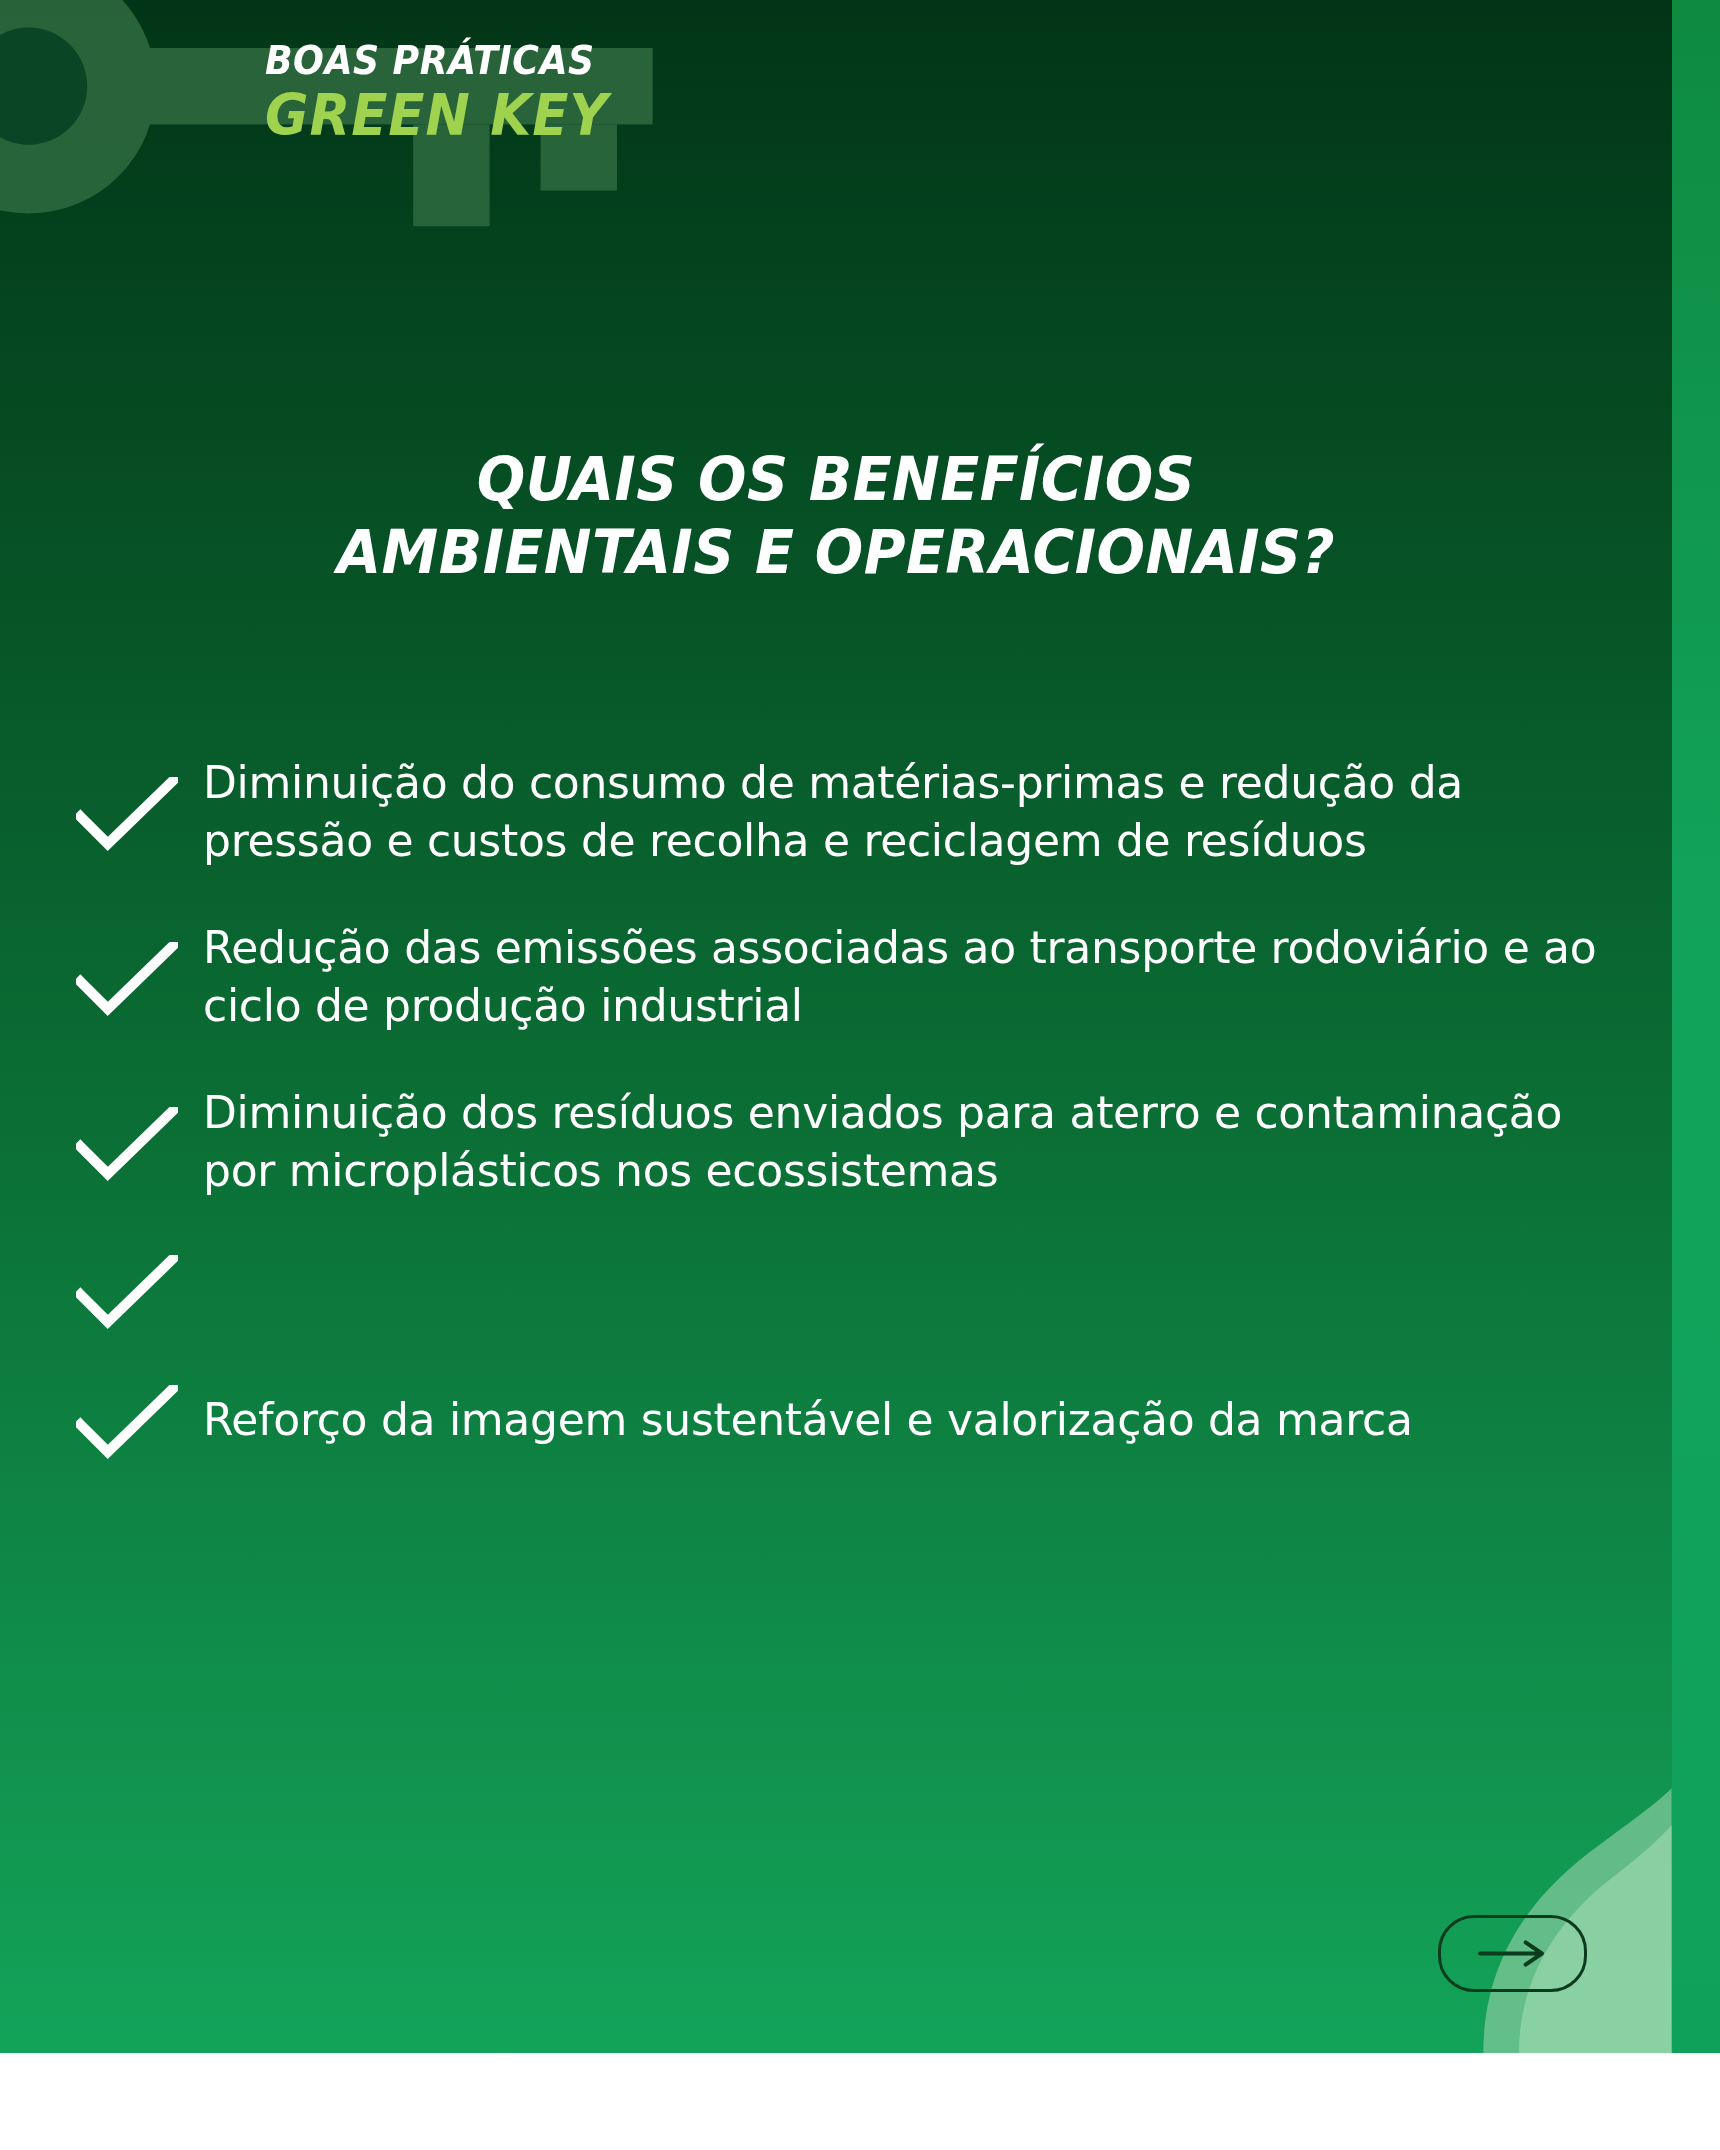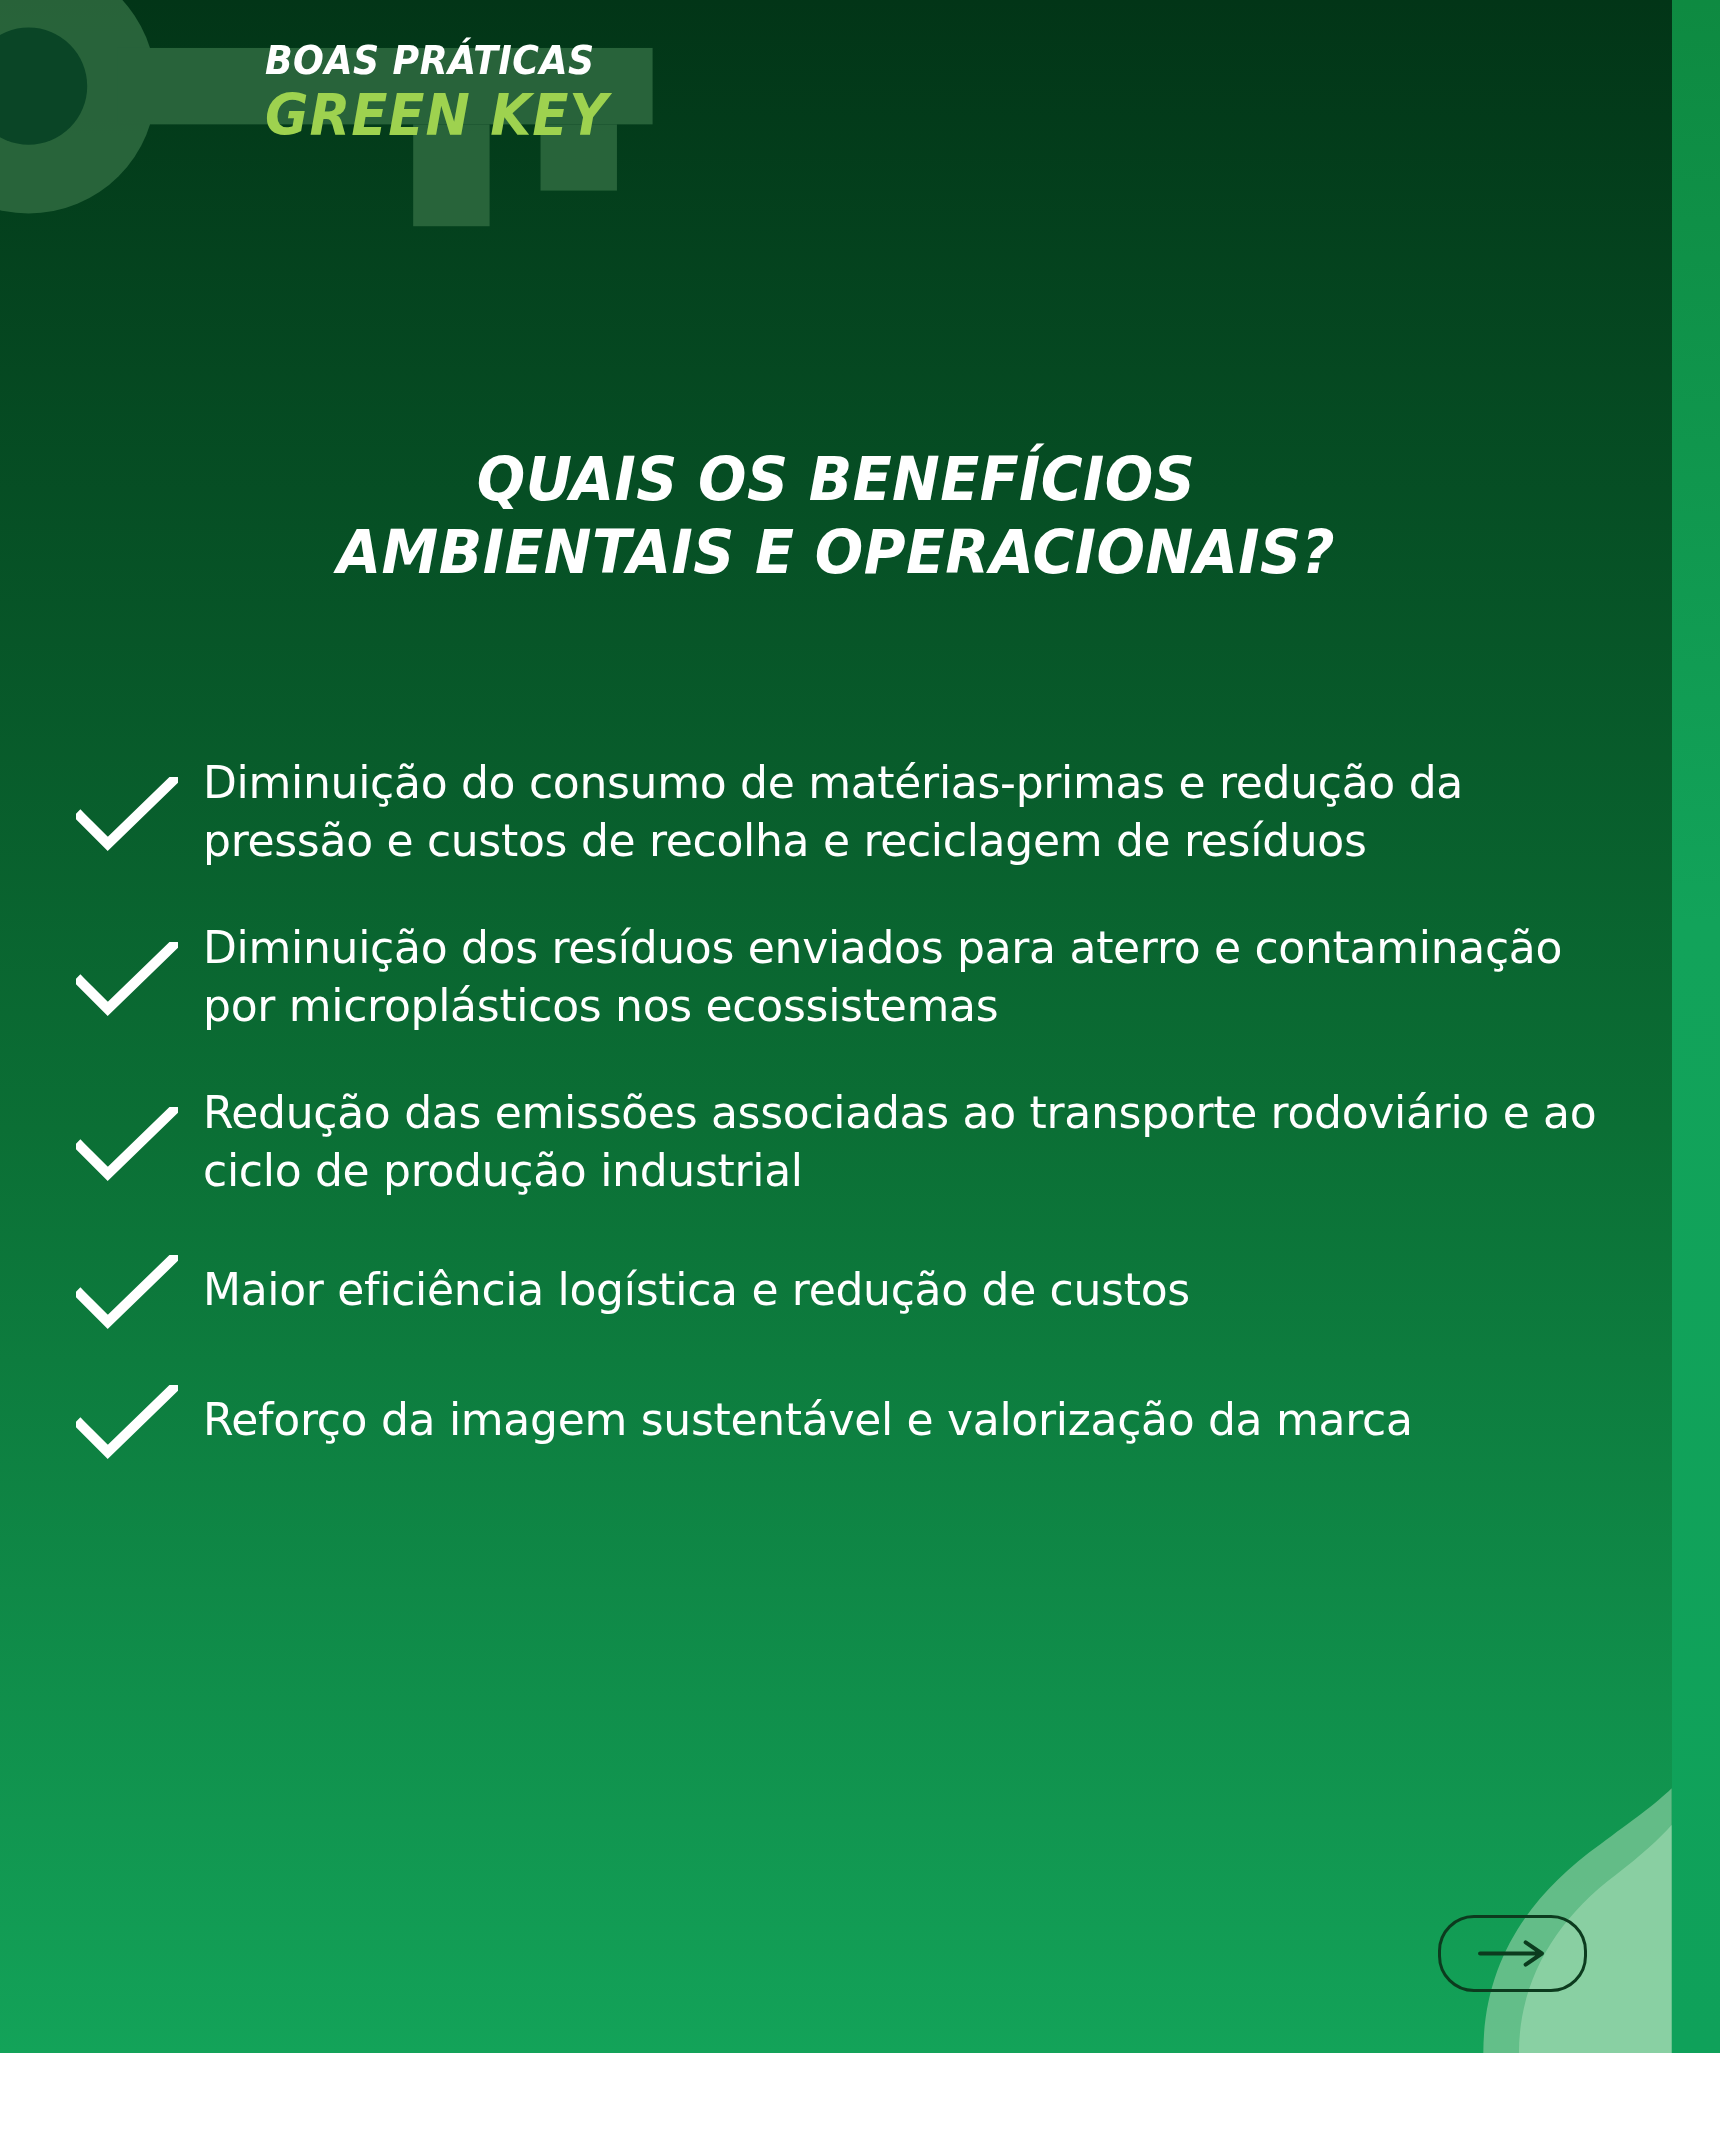--- a/index.html
+++ b/index.html
@@ -177,39 +177,38 @@
       </div>
       <div class="item-text">Diminuição do consumo de matérias-primas e redução da pressão e custos de recolha e reciclagem de resíduos</div>
     </div>
 
     <div class="item">
       <div class="check">
         <svg width="102" height="76" viewBox="0 0 200 150" xmlns="http://www.w3.org/2000/svg">
           <path d="M8 78 L62 132 L192 6" fill="none" stroke="#ffffff" stroke-width="20" stroke-linecap="square"></path>
         </svg>
       </div>
+      <div class="item-text">Redução das emissões associadas ao transporte rodoviário e ao ciclo de produção industrial</div>
+    </div>
+
+    <div class="item">
+      <div class="check">
+        <svg width="102" height="76" viewBox="0 0 200 150" xmlns="http://www.w3.org/2000/svg">
+          <path d="M8 78 L62 132 L192 6" fill="none" stroke="#ffffff" stroke-width="20" stroke-linecap="square"></path>
+        </svg>
+      </div>
       <div class="item-text">Diminuição dos resíduos enviados para aterro e contaminação por microplásticos nos ecossistemas</div>
     </div>
 
     <div class="item">
       <div class="check">
         <svg width="102" height="76" viewBox="0 0 200 150" xmlns="http://www.w3.org/2000/svg">
           <path d="M8 78 L62 132 L192 6" fill="none" stroke="#ffffff" stroke-width="20" stroke-linecap="square"></path>
         </svg>
       </div>
-      <div class="item-text">Redução das emissões associadas ao transporte rodoviário e ao ciclo de produção industrial</div>
-    </div>
-
-    <div class="item">
-      <div class="check">
-        <svg width="102" height="76" viewBox="0 0 200 150" xmlns="http://www.w3.org/2000/svg">
-          <path d="M8 78 L62 132 L192 6" fill="none" stroke="#ffffff" stroke-width="20" stroke-linecap="square"></path>
-        </svg>
-      </div>
-      <div class="item-text">Maior eficiência logística e redução de custos</div>
     </div>
 
     <div class="item">
       <div class="check">
         <svg width="102" height="76" viewBox="0 0 200 150" xmlns="http://www.w3.org/2000/svg">
           <path d="M8 78 L62 132 L192 6" fill="none" stroke="#ffffff" stroke-width="20" stroke-linecap="square"></path>
         </svg>
       </div>
       <div class="item-text">Reforço da imagem sustentável e valorização da marca</div>
     </div>

